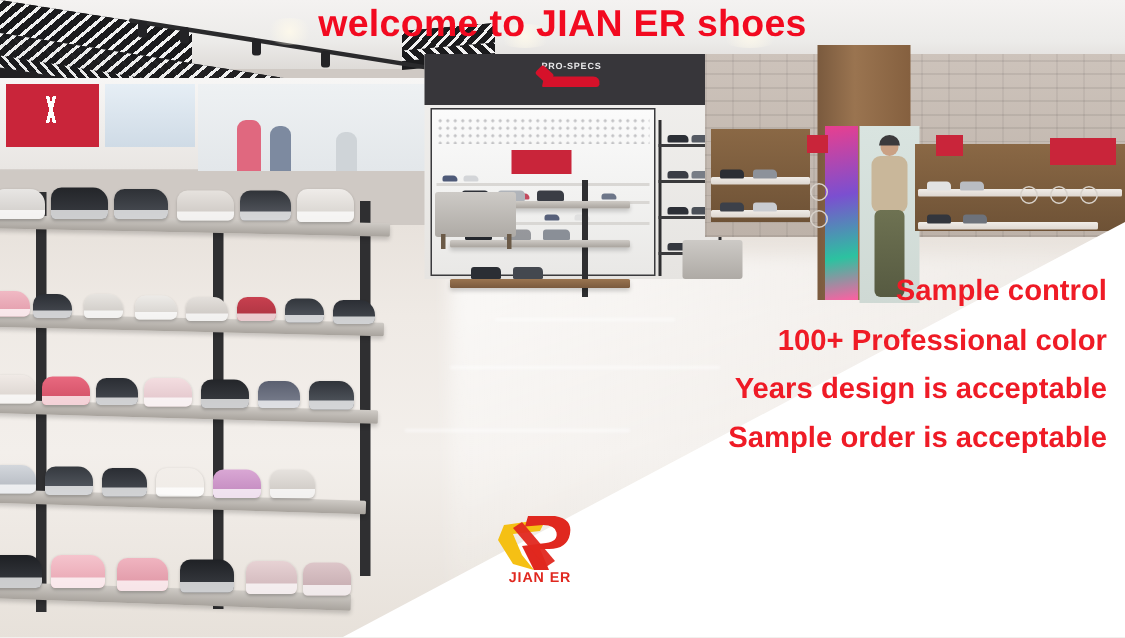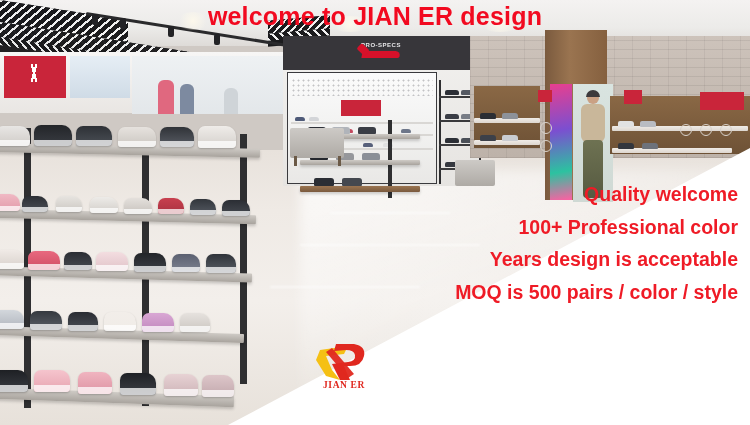--- a/index.html
+++ b/index.html
@@ -203,21 +203,21 @@
   }
   .feature-line {
     color:#ef1b26;
     font-size:19.5px;
     font-weight:bold;
     line-height:32.5px;
     white-space:nowrap;
   }
 
   
-  .logo { position:absolute; left:304px; top:340px; width:80px; height:58px;font-family:Liberation Serif, serif; }
+  .logo { position:absolute; left:320px; top:340px; width:80px; height:58px; }
   .logo-mark { position:absolute; left:6px; top:0; width:62px; height:44px; }
   .logo-text {
     position:absolute; left:0; top:40px; width:80px; text-align:center;
     font-size:9.5px; font-weight:bold; color:#e0281f; letter-spacing:.6px;
   }
 </style>
 </head>
 <body>
 
 <div id="banner">
@@ -397,27 +397,27 @@
       <div class="shoe" style="left:40px;top:250px;width:36px;height:22px;background:linear-gradient(180deg,#f5c4cd,#e7a3b0);"></div>
       <div class="shoe" style="left:84px;top:252px;width:34px;height:22px;background:linear-gradient(180deg,#f0b4c0,#dd93a2);"></div>
       <div class="shoe" style="left:126px;top:253px;width:36px;height:22px;background:linear-gradient(180deg,#1f2125,#3c3f45);"></div>
       <div class="shoe" style="left:170px;top:254px;width:34px;height:22px;background:linear-gradient(180deg,#e7d2d4,#cdb3b7);"></div>
       <div class="shoe" style="left:208px;top:255px;width:32px;height:22px;background:linear-gradient(180deg,#ddc6c9,#c2a8ad);"></div>
     </div>
   </div>
 
   <div class="white-wedge"></div>
 
-  <div class="headline">welcome to JIAN ER design</div>
+  <div class="headline">welcome to JIAN ER shoes</div>
 
   <div class="features">
-    <div class="feature-line">Quality welcome</div>
+    <div class="feature-line">Sample control</div>
     <div class="feature-line">100+ Professional color</div>
     <div class="feature-line">Years design is acceptable</div>
-    <div class="feature-line">MOQ is 500 pairs / color / style</div>
+    <div class="feature-line">Sample order is acceptable</div>
   </div>
 
   <div class="logo">
     <svg class="logo-mark" viewBox="0 0 62 44">
 
       <path d="M10 10 L38 6 L34 14 L16 16 L22 30 L30 40 L16 36 L6 20 Z" fill="#f5c014"></path>
 
       <path d="M26 4 L44 4 Q56 6 54 16 Q52 26 40 26 L34 26 L40 40 L30 40 L22 24 L38 22 Q46 21 45 15 Q44 10 36 10 L24 11 Z" fill="#e0281f"></path>
 
       <path d="M22 8 L44 34 L38 38 L16 12 Z" fill="#e0281f" opacity="0.95"></path>

